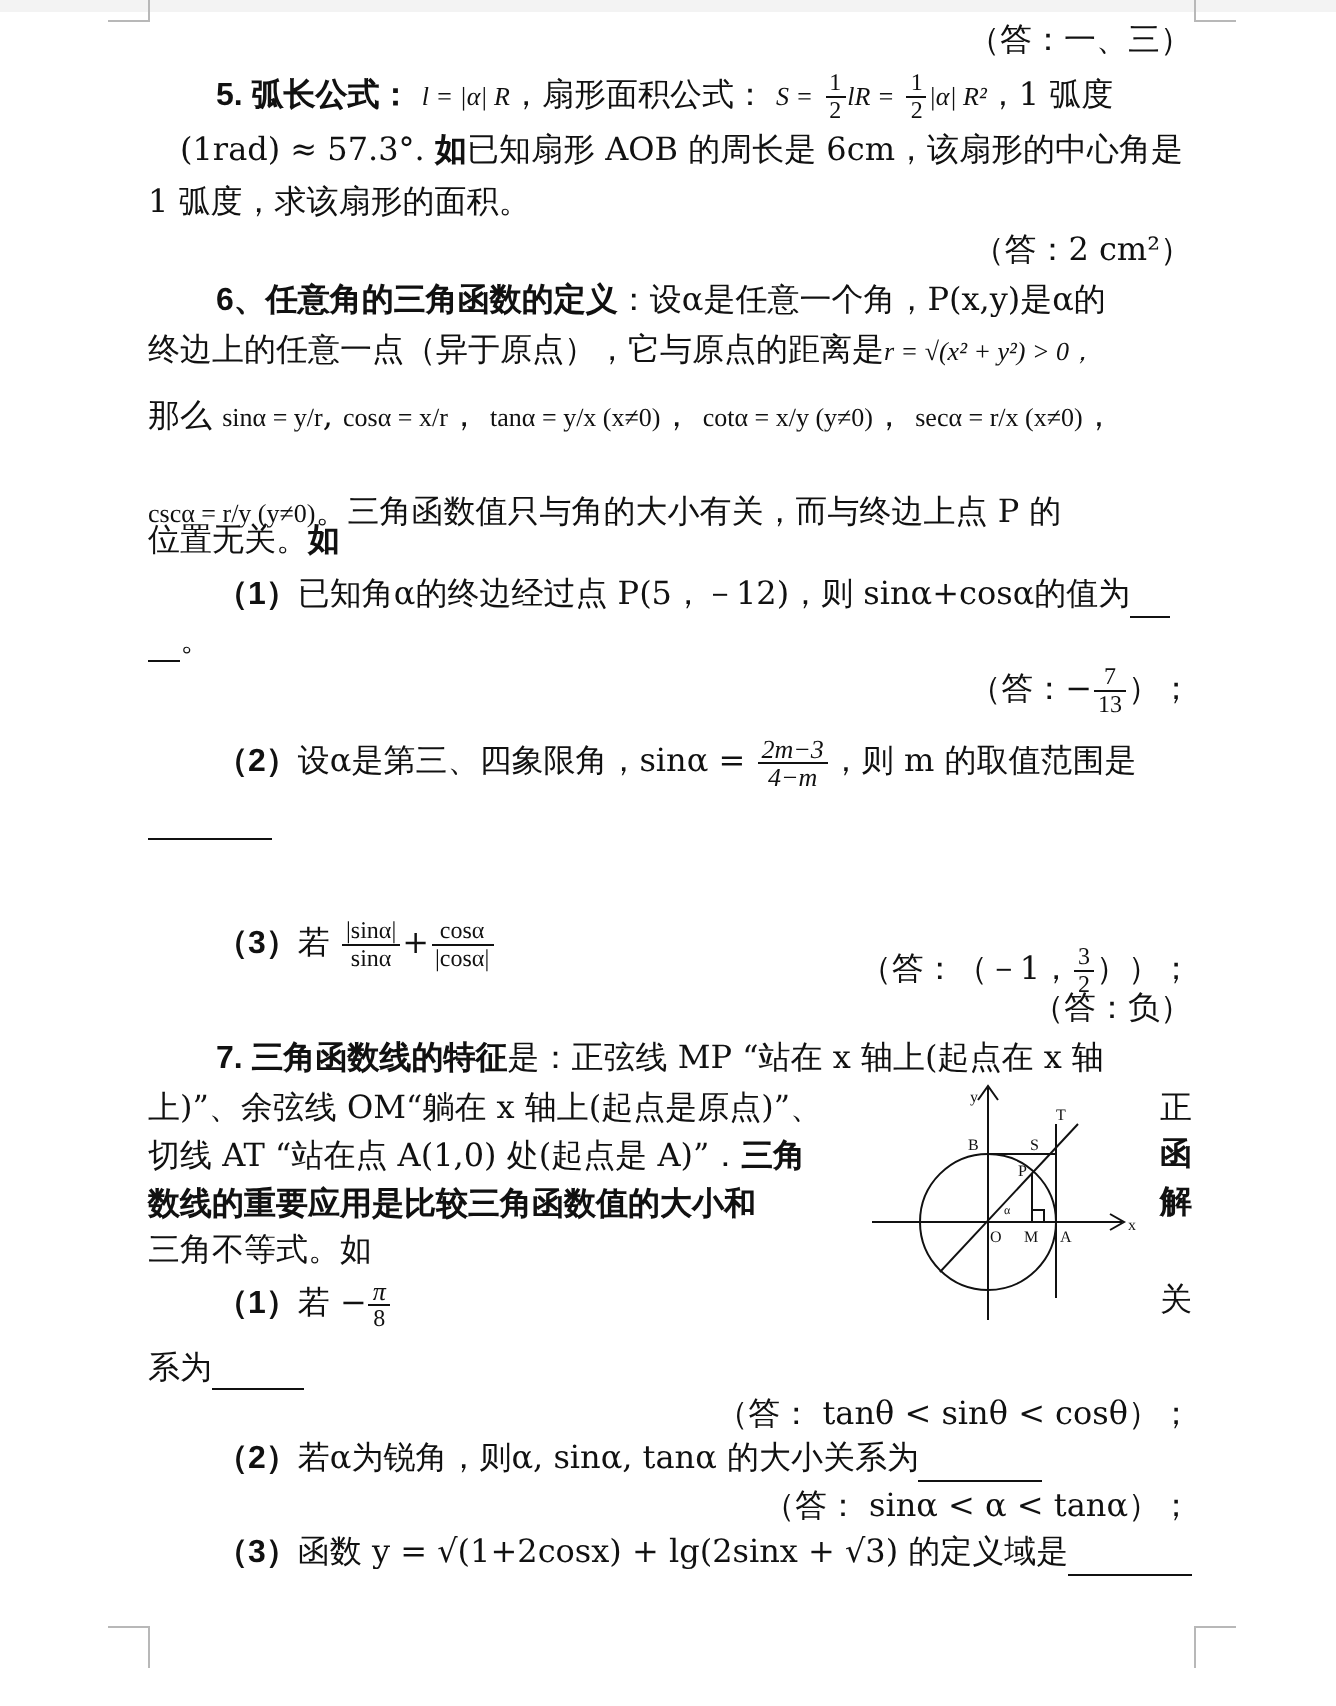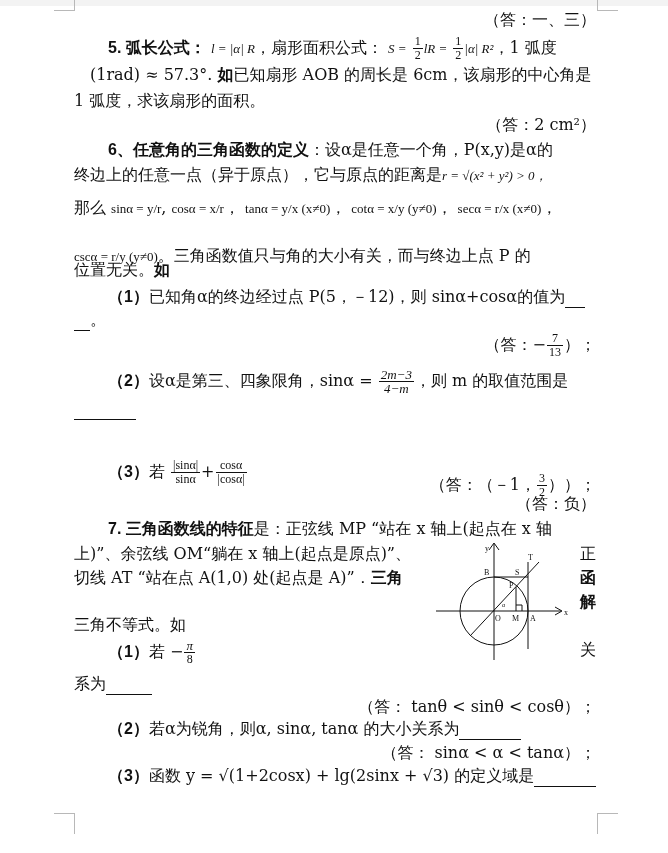--- a/index.html
+++ b/index.html
@@ -105,20 +105,21 @@
   </div>
   <div class="line" style="top:543px;">
     <span>上)”、余弦线 OM“躺在 x 轴上(起点是原点)”、</span>
     <span style="position:absolute; right:0;">正</span>
   </div>
   <div class="line" style="top:567px;">
     <span>切线 AT “站在点 A(1,0) 处(起点是 A)”．</span><span class="b">三角</span>
     <span class="b" style="position:absolute; right:0;">函</span>
   </div>
   <div class="line" style="top:591px;">
+    <span class="b">数线的重要应用是比较三角函数值的大小和</span>
     <span class="b" style="position:absolute; right:0;">解</span>
   </div>
   <div class="line" style="top:614px;">三角不等式。如</div>
   <div class="line ind" style="top:639px;">
     <span class="b">（1）</span><span>若 −</span><span class="frac"><span class="n m">π</span><span class="d">8</span></span>
     <span style="position:absolute; right:0;">关</span>
   </div>
   <div class="line" style="top:673px;">
     <span>系为</span><span class="blank" style="width:46px;"></span>
   </div>

